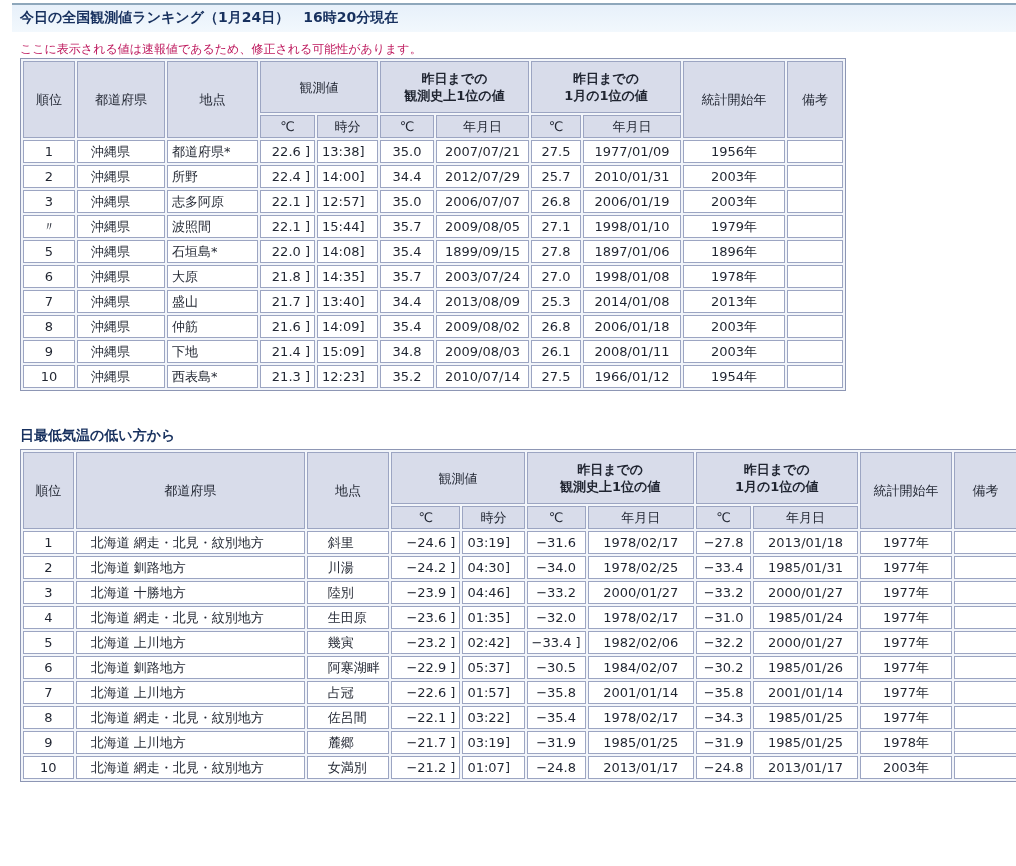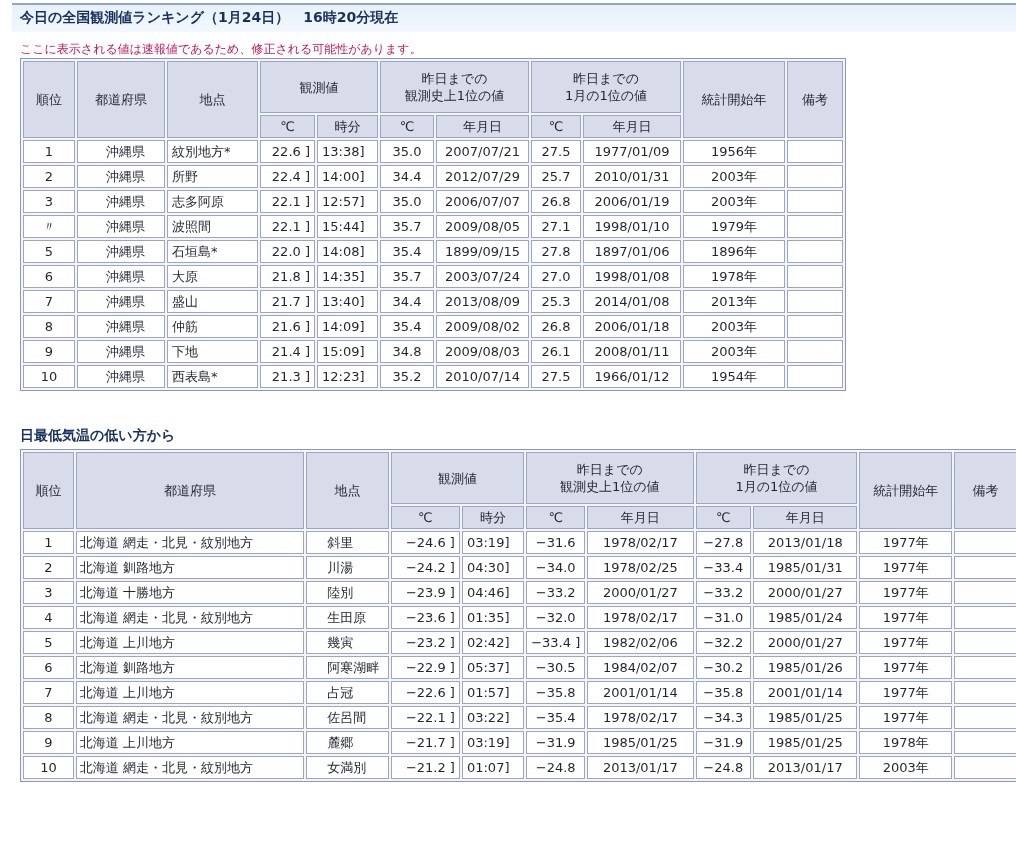--- a/index.html
+++ b/index.html
@@ -60,27 +60,27 @@
     background: #d8dcea;
     text-align: center;
     color: #1f2430;
   }
   table.rank td {
     background: #ffffff;
     height: 23px;
   }
   table.rank thead tr.group-row th { height: 52px; }
   table.rank thead tr.unit-row th { height: 23px; }
-  .group-th .l { display: block; line-height: 17px; }
+  .group-th .l { display: block; line-height: 17px; font-weight: bold; }
 
   
   .col-rank { text-align: center; }
   .col-pref { text-align: left; }
-  #t-max .col-pref { padding-left: 28px; }
-  #t-min .col-pref { padding-left: 3px; }
+  #t-max .col-pref { padding-left: 13px; }
+  #t-min .col-pref { padding-left: 14px; }
   .col-station { text-align: left; padding-left: 8px; }
   #t-min .col-station { padding-left: 20px; }
   .col-temp { text-align: right; padding-right: 5px; }
   .col-time { text-align: left; }
   .col-rec_temp, .col-mon_temp { text-align: center; padding-right: 4px; }
   .col-rec_date, .col-mon_date, .col-since { text-align: center; }
   .col-remarks { text-align: center; }
 
   
   #t-max col.c0  { width: 52px; }
@@ -155,21 +155,21 @@
           <th>℃</th>
           <th>年月日</th>
           <th>℃</th>
           <th>年月日</th>
         </tr>
       </thead>
       <tbody>
           <tr>
             <td class="col-rank">1</td>
             <td class="col-pref">沖縄県</td>
-            <td class="col-station">紋別地方*</td>
+            <td class="col-station">都道府県*</td>
             <td class="col-temp">22.6 ]</td>
             <td class="col-time">13:38]</td>
             <td class="col-rec_temp">35.0</td>
             <td class="col-rec_date">2007/07/21</td>
             <td class="col-mon_temp">27.5</td>
             <td class="col-mon_date">1977/01/09</td>
             <td class="col-since">1956年</td>
             <td class="col-remarks"></td>
           </tr>
           <tr>

